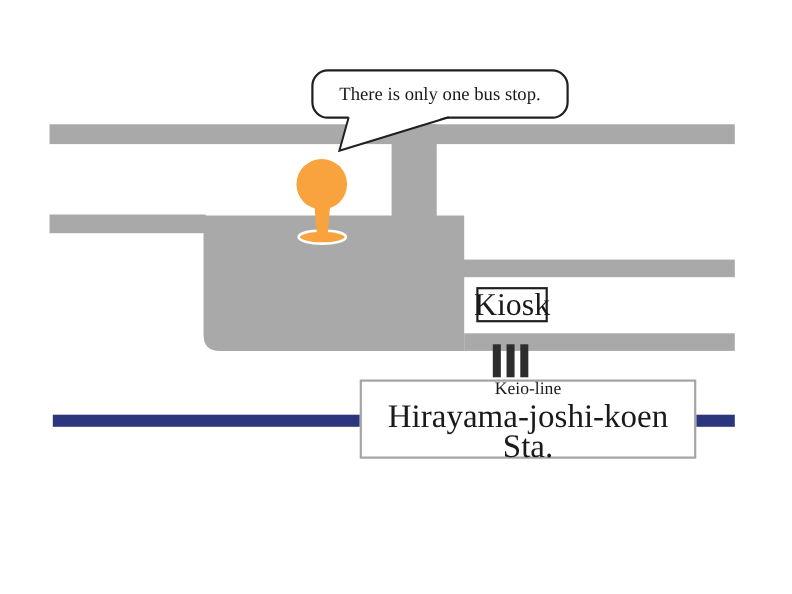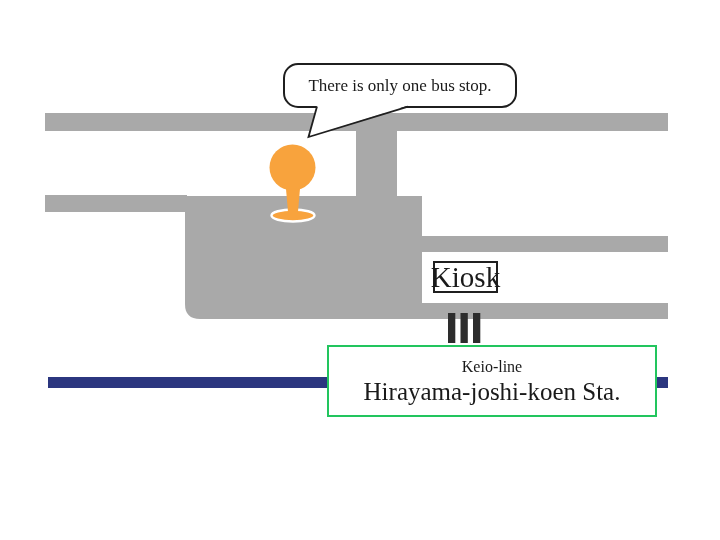--- a/index.html
+++ b/index.html
@@ -69,35 +69,35 @@
     align-items: center;
     justify-content: center;
     font-size: 29px;
     z-index: 5;
   }
 
   .station {
     position: absolute;
     left: 327px;
     top: 345px;
-    width: 330px;
+    width: 306px;
     height: 72px;
     box-sizing: border-box;
     background: #ffffff;
-    border: 2px solid #22c55e;
+    border: 2px solid #a3a3a3;
     display: flex;
     flex-direction: column;
     align-items: center;
     justify-content: center;
     gap: 1px;
     z-index: 5;
     text-align: center;
   }
   .station .line-name { font-size: 16px; line-height: 20px; }
-  .station .station-name { font-size: 25px; line-height: 27px; }
+  .station .station-name { font-size: 30px; line-height: 27px; }
 </style>
 </head>
 <body>
 
 <div class="stage">
 
   <svg class="layer" viewBox="0 0 720 540" aria-hidden="true">
 
     <rect class="rail" x="48" y="377" width="620" height="11"></rect>
 

